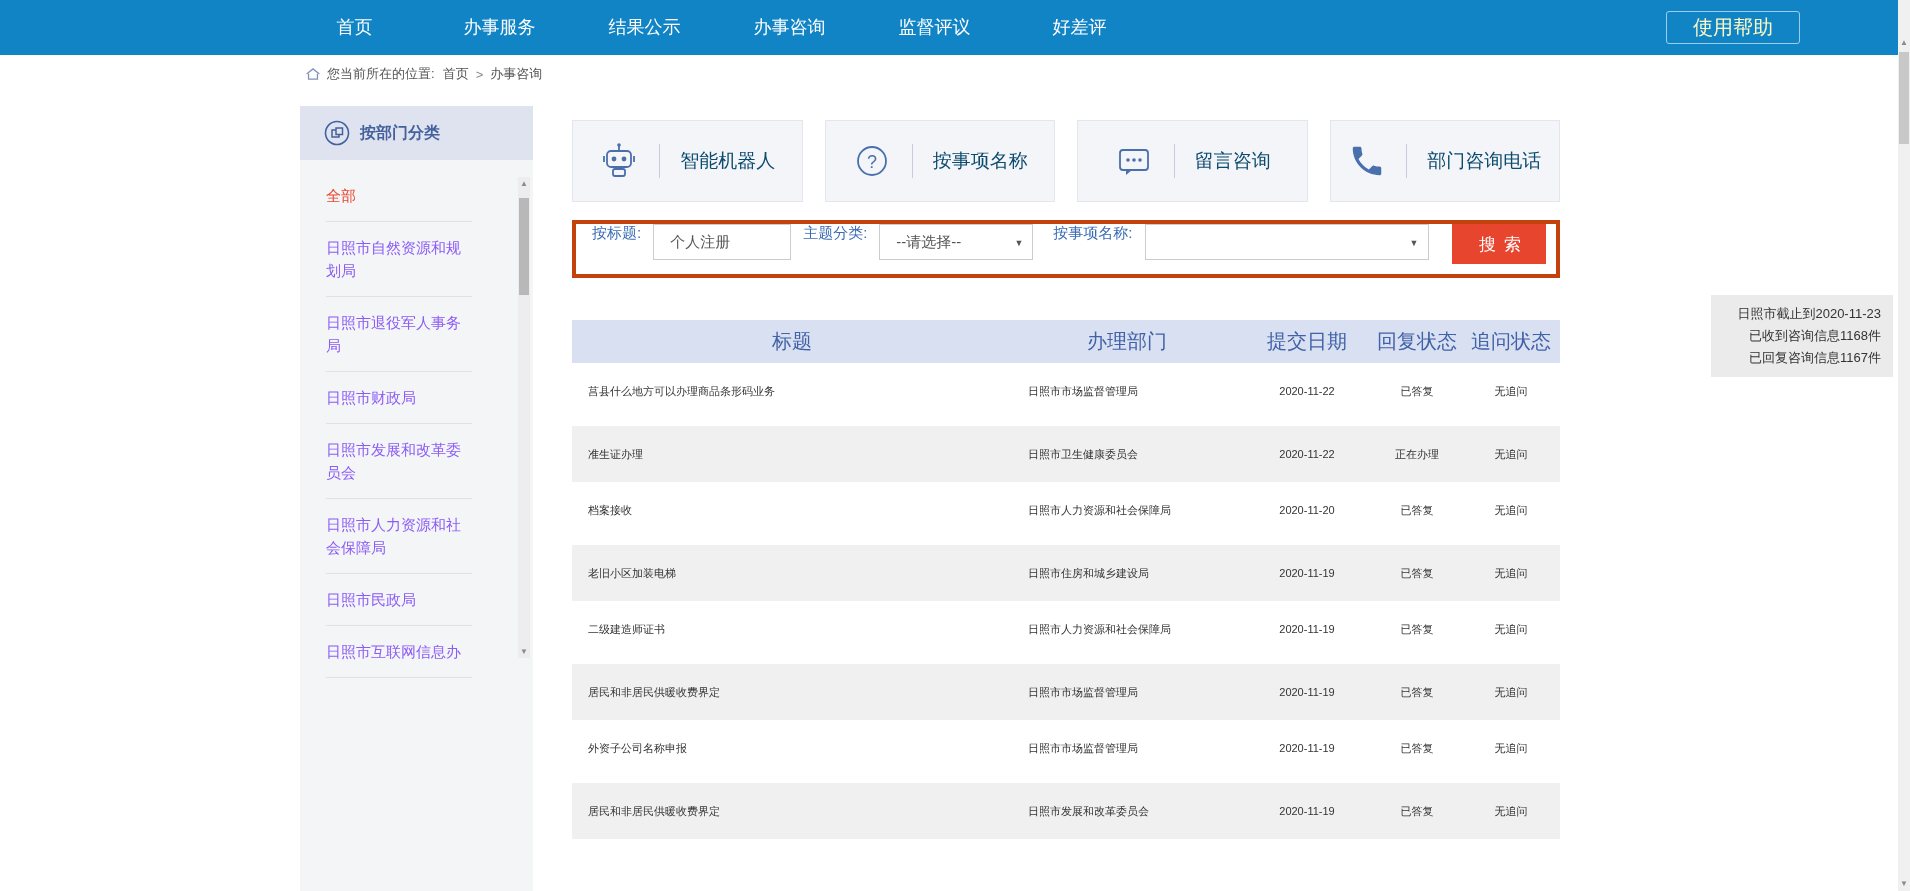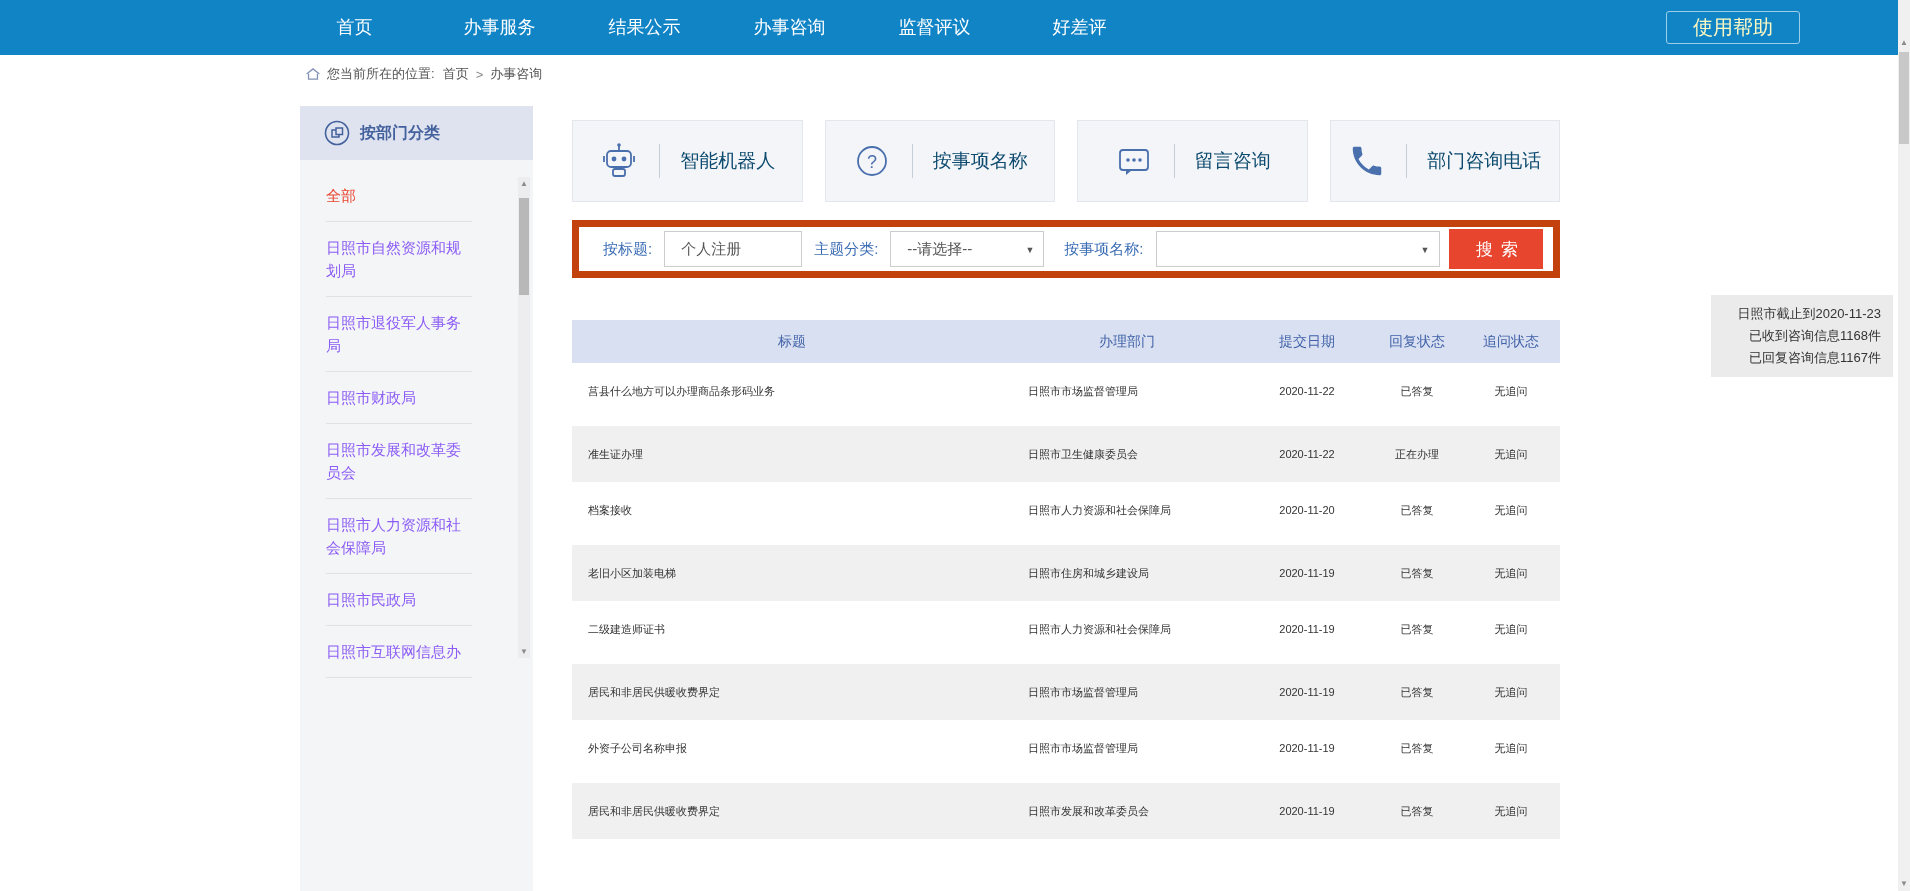--- a/index.html
+++ b/index.html
@@ -42,41 +42,41 @@
     background:#b8b8b8; cursor:pointer; }
   
   .main{ position:absolute; left:572px; top:120px; width:988px; }
   .cards{ display:flex; gap:22px; }
   .card{ flex:1; height:82px; background:#f3f5f9; border:1px solid #e3e6ed;
     display:flex; align-items:center; justify-content:center; cursor:pointer; }
   .card .divider{ width:1px; height:34px; background:#c6cdda; margin:0 20px; }
   .card .lbl{ font-size:19px; color:#0c4a6e; }
   .card svg{ display:block; }
   
-  .searchbar{ margin-top:18px; height:58px; border:7px solid #c2410c; background:#fff;
-    display:flex; align-items:center; padding:0 10px 0 24px; }
+  .searchbar{ margin-top:18px; height:58px; border:4px solid #c2410c; background:#fff;
+    display:flex; padding:0 10px 0 16px; }
   .s-label{ font-size:15px; color:#3a6cb4; margin-right:12px; white-space:nowrap; }
   .s-input{ width:138px; height:36px; border:1px solid #ccc; background:#fff;
     font-size:15px; color:#555; padding:0 0 0 16px; margin-right:12px;
     font-family:"Liberation Sans", sans-serif; }
   .s-select{ position:relative; height:36px; border:1px solid #ccc; background:#fff;
     display:flex; align-items:center; padding-left:16px; font-size:15px; color:#555;
     cursor:pointer; }
   .s-select .caret{ position:absolute; right:9px; top:13px; font-size:9px; color:#555; }
   .sel-cat{ width:154px; margin-right:20px; }
   .sel-item{ width:284px; }
   .search-btn{ margin-left:auto; width:94px; height:40px; background:#e8452f; color:#fff;
     border:none; font-size:17px; letter-spacing:8px; padding-left:10px; cursor:pointer;
     font-family:"Liberation Sans", sans-serif; }
   
   .table{ margin-top:42px; }
   .t-head, .t-row{ display:grid; grid-template-columns:440px 230px 130px 90px 98px;
     align-items:center; }
   .t-head{ height:43px; background:#d9e0f1; }
-  .t-head .hc{ text-align:center; font-size:14px; color:#4162a8; }
+  .t-head .hc{ text-align:center; font-size:20px; color:#4162a8; }
   .t-row{ min-height:56px; padding:16px 0; font-size:11px; color:#333; cursor:pointer; }
   .t-row.alt{ background:#f0f0f0;margin-top:7px; }
   .t-row .c{ line-height:22px; }
   .c0{ text-align:left; padding-left:16px; }
   .c1{ text-align:left; padding:0 29px 0 16px; }
   .c2,.c3,.c4{ text-align:center; }
   
   .stats{ position:absolute; right:17px; top:295px; width:182px; background:#ebebeb;
     padding:8px 12px; font-size:13px; color:#333; line-height:22px; text-align:right; }
   

